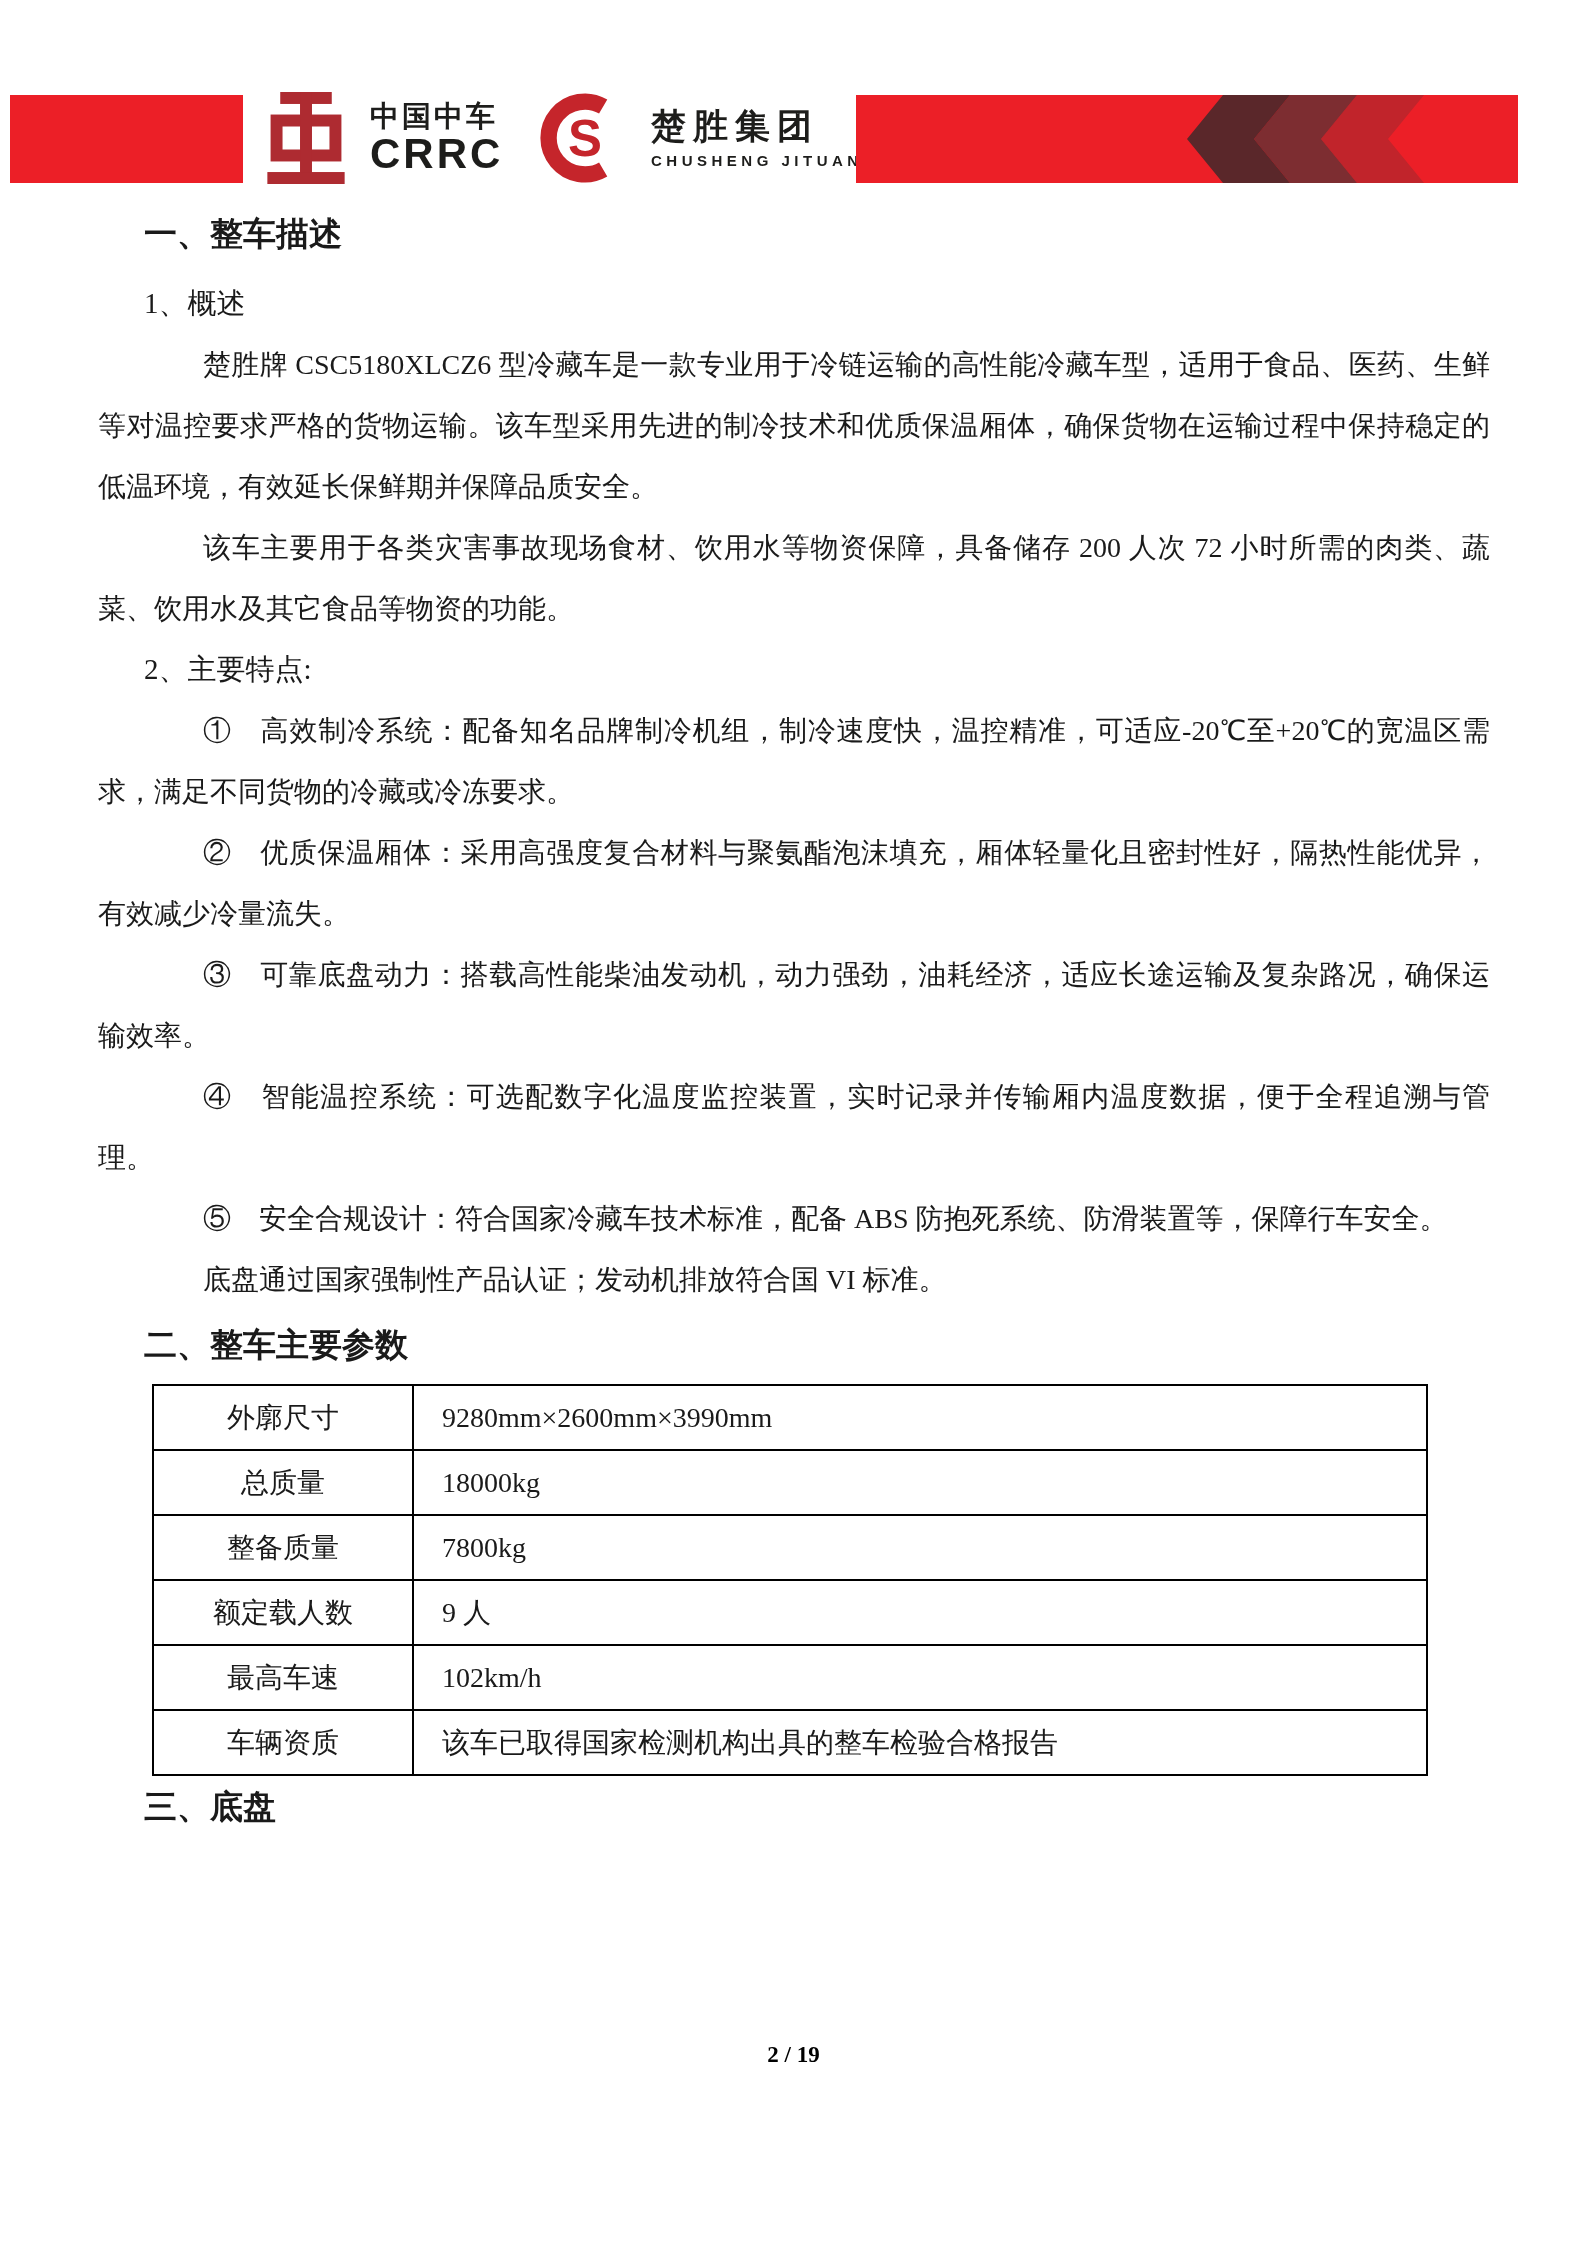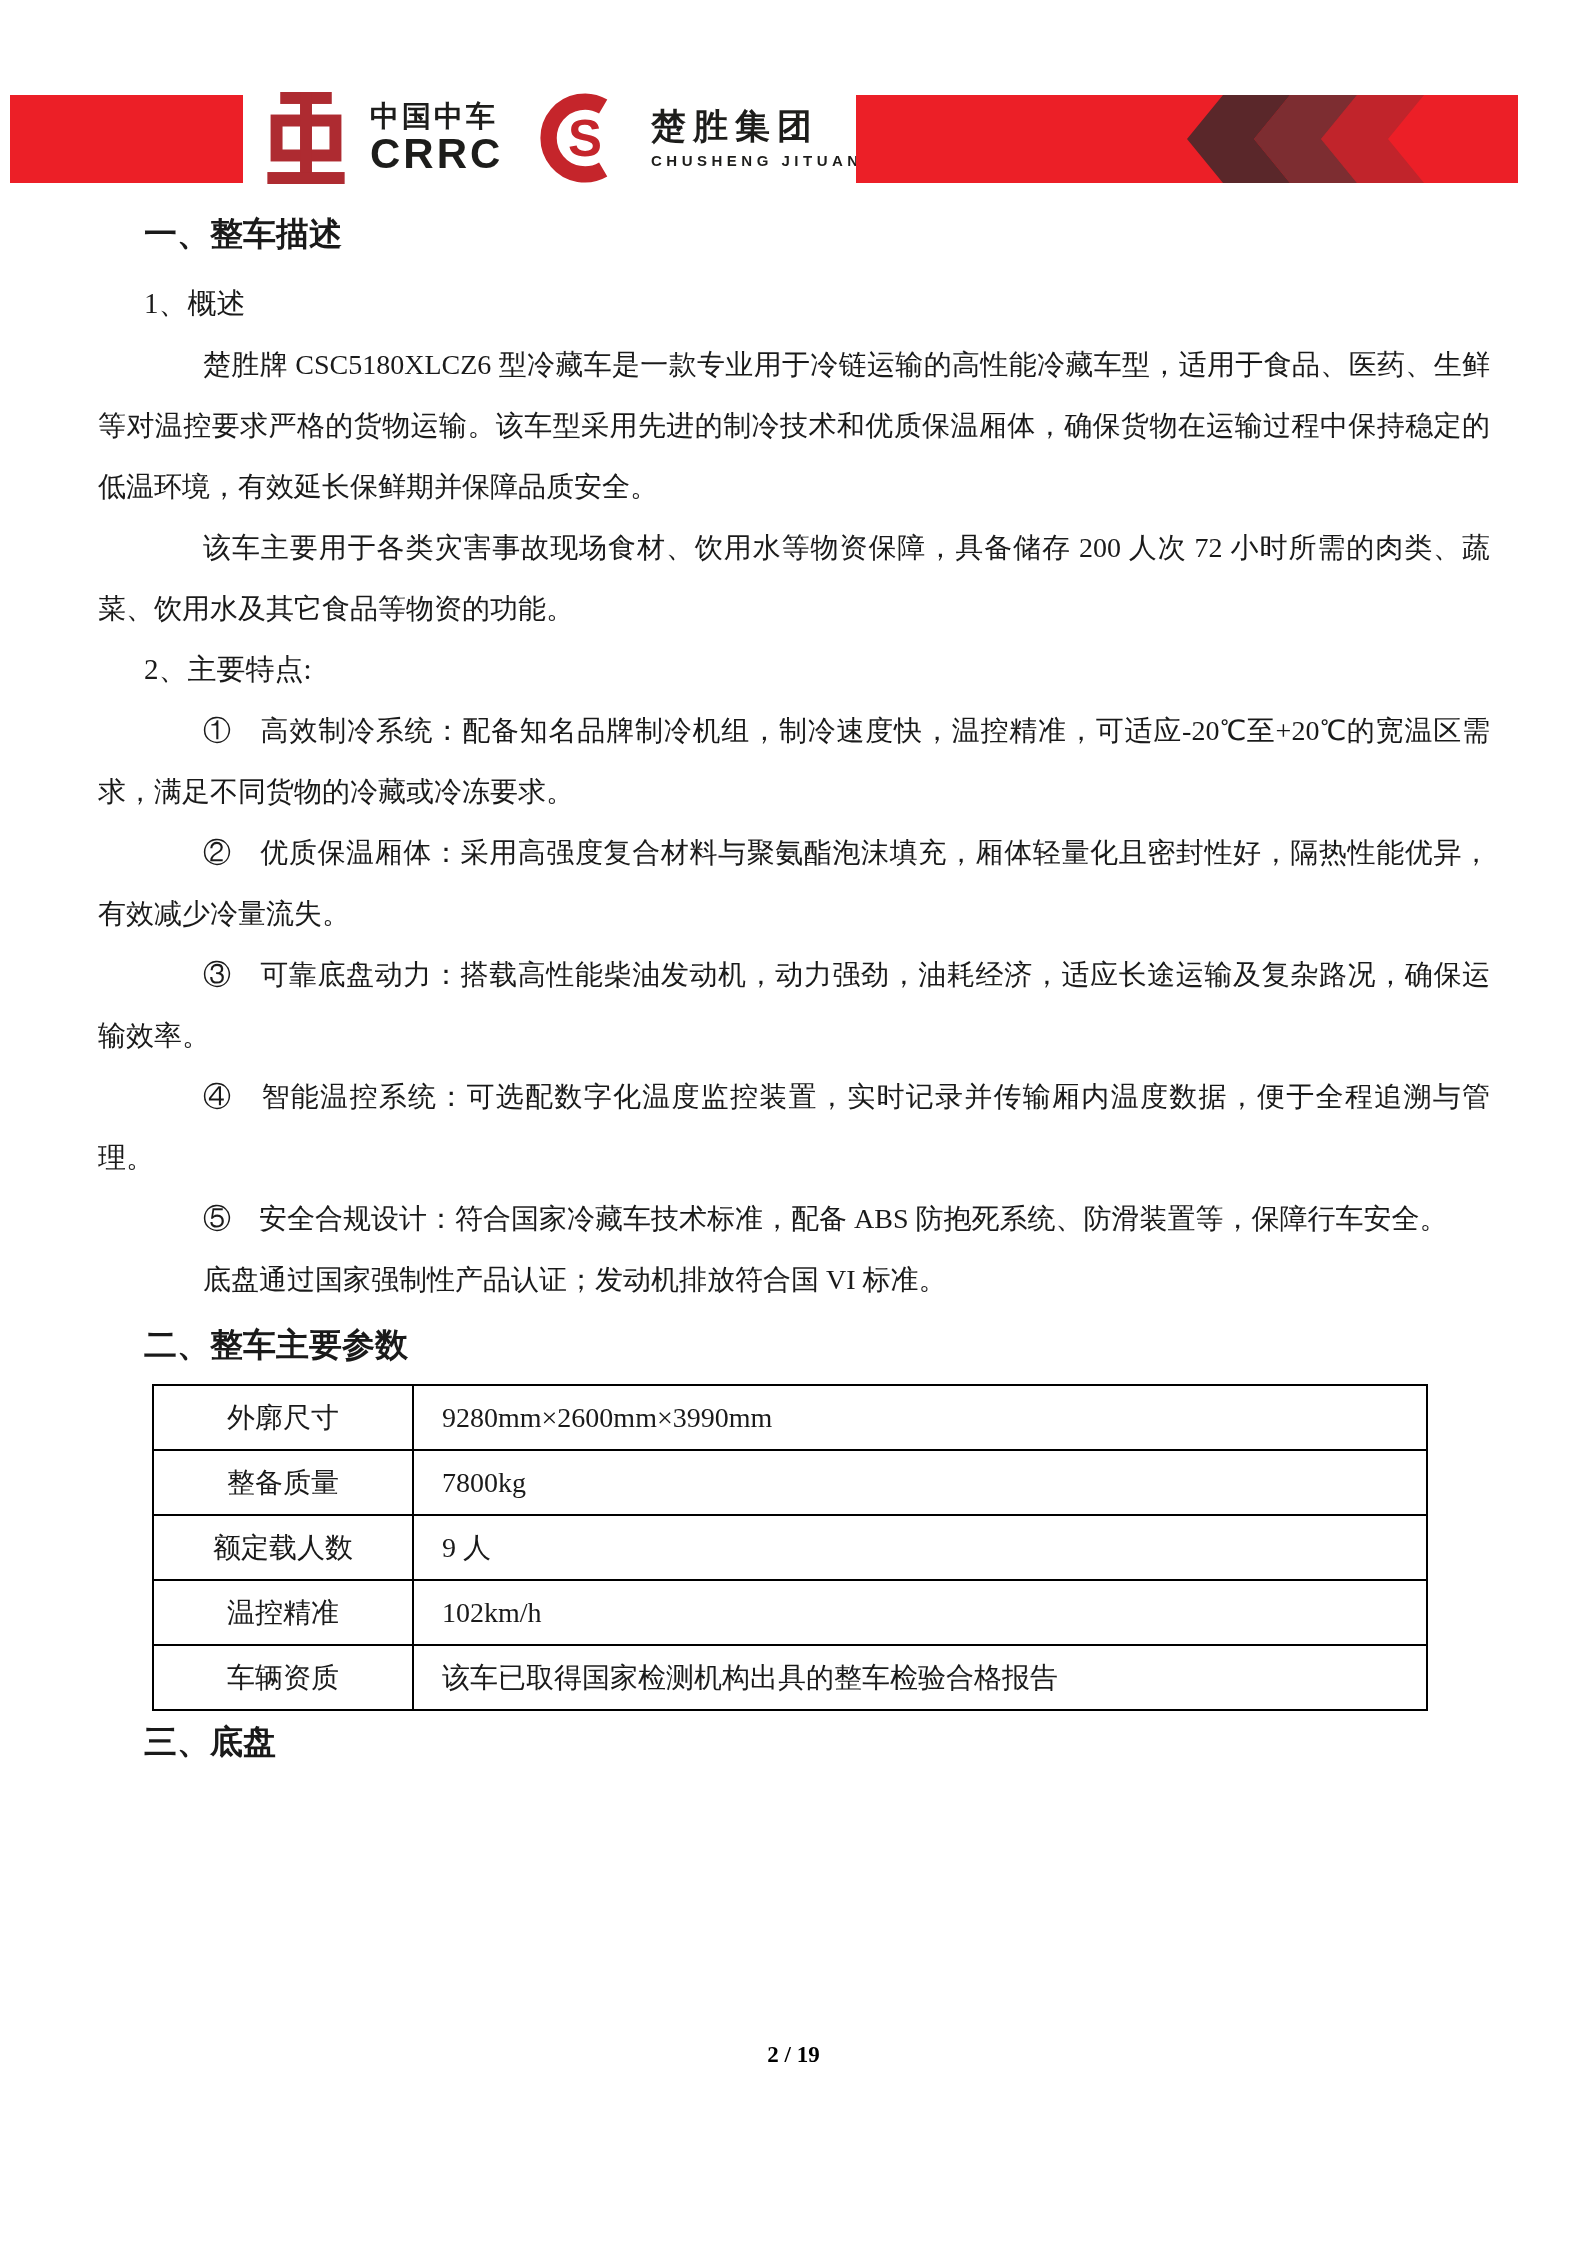--- a/index.html
+++ b/index.html
@@ -108,29 +108,33 @@
 
     <div class="h1 mid">二、整车主要参数</div>
 
     <table class="params">
       <tbody>
         <tr>
           <td class="p-label">外廓尺寸</td>
           <td class="p-value">9280mm×2600mm×3990mm</td>
         </tr>
         <tr>
+          <td class="p-label">总质量</td>
+          <td class="p-value">18000kg</td>
+        </tr>
+        <tr>
           <td class="p-label">整备质量</td>
           <td class="p-value">7800kg</td>
         </tr>
         <tr>
           <td class="p-label">额定载人数</td>
           <td class="p-value">9 人</td>
         </tr>
         <tr>
-          <td class="p-label">温控精准</td>
+          <td class="p-label">最高车速</td>
           <td class="p-value">102km/h</td>
         </tr>
         <tr>
           <td class="p-label">车辆资质</td>
           <td class="p-value">该车已取得国家检测机构出具的整车检验合格报告</td>
         </tr>
       </tbody>
     </table>
 
     <div class="h1">三、底盘</div>

